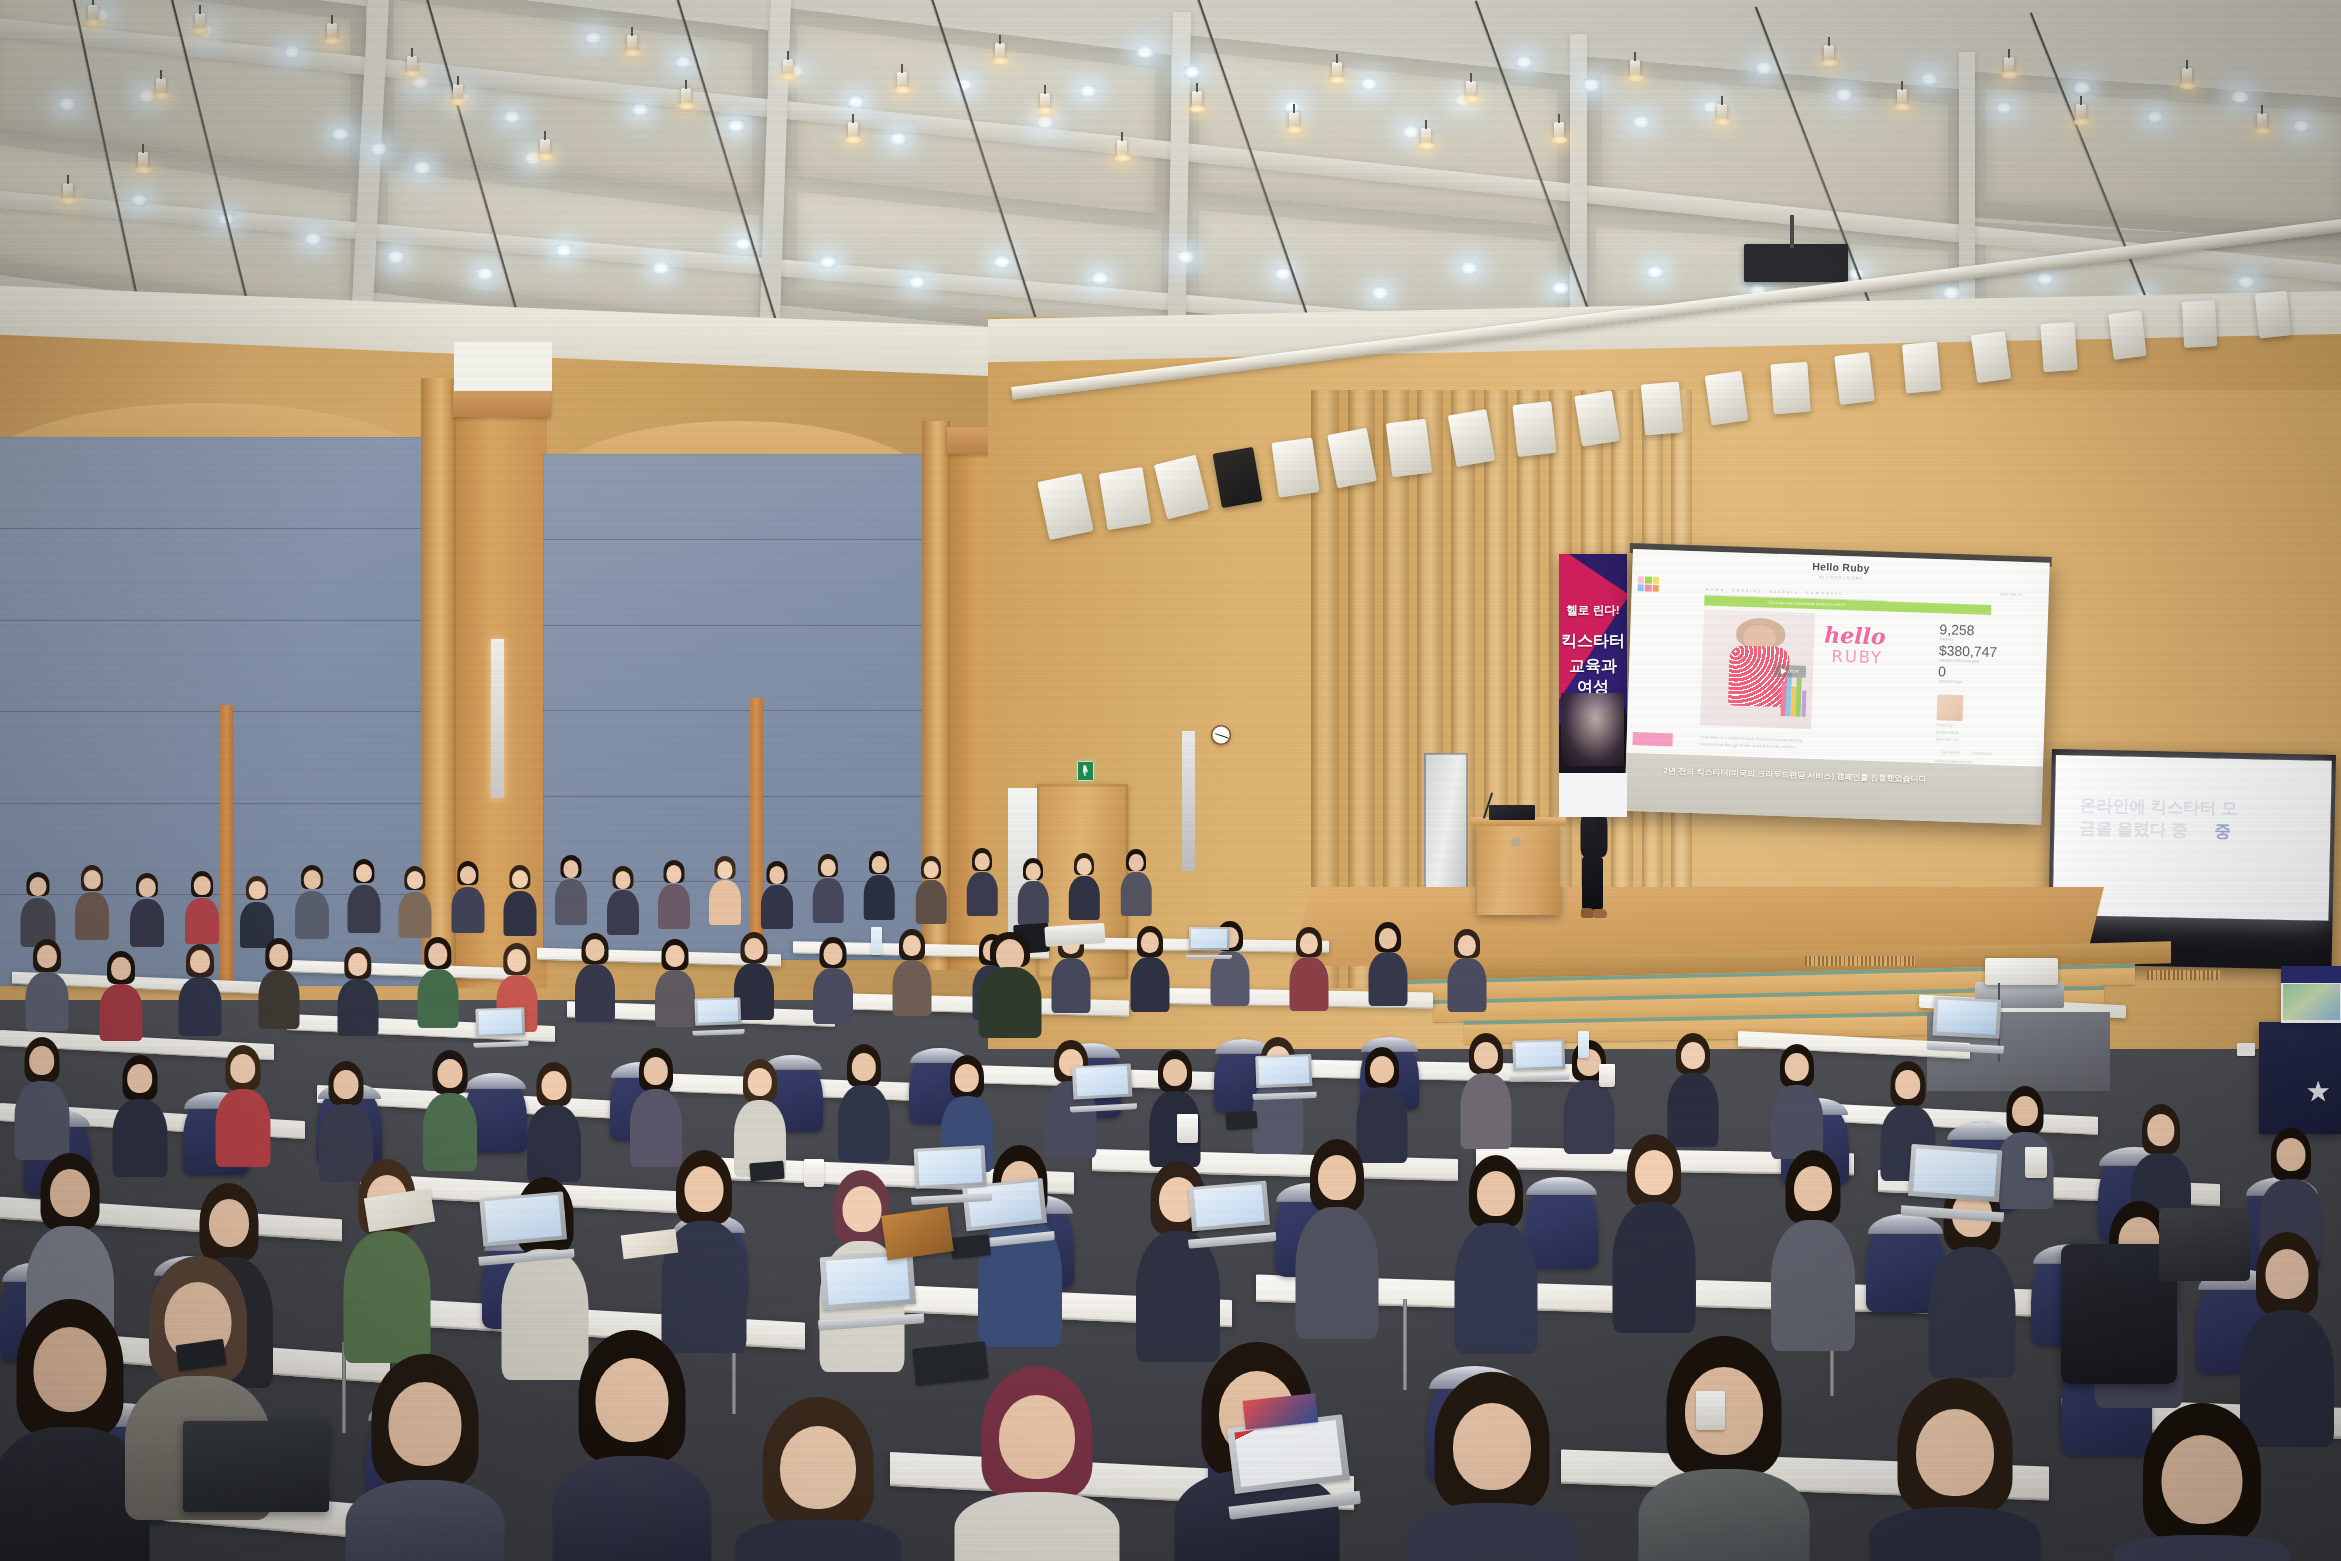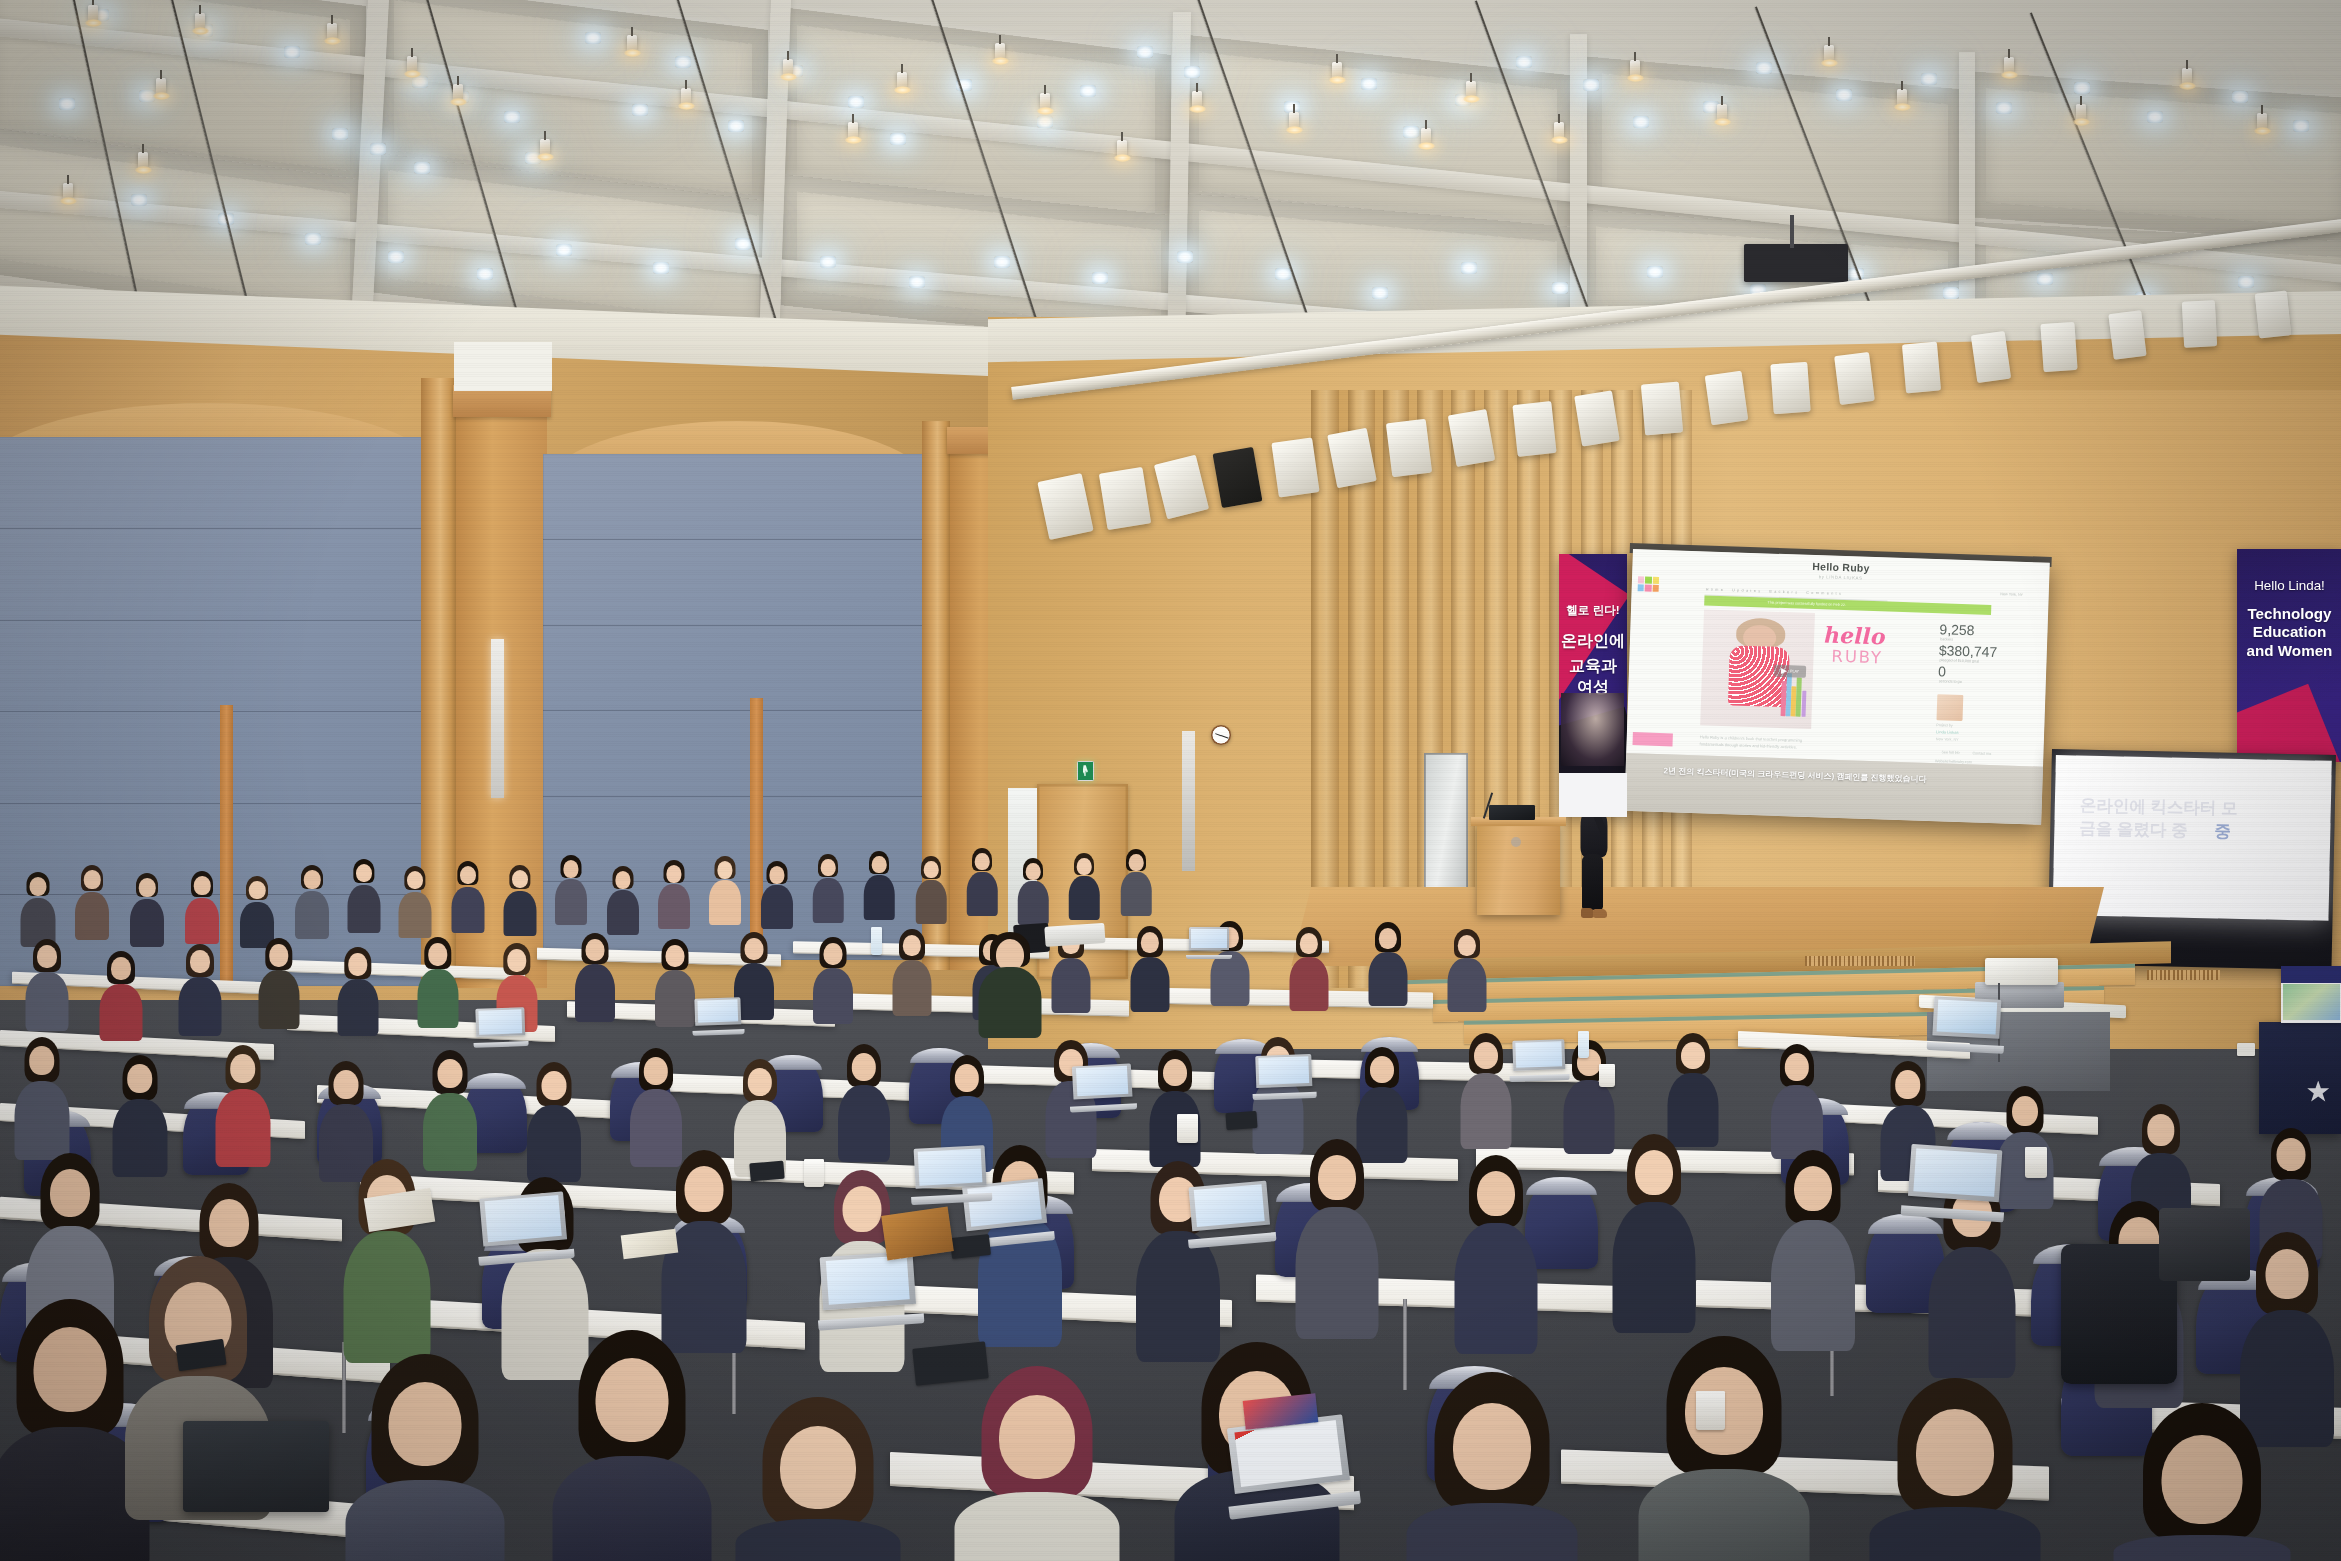--- a/index.html
+++ b/index.html
@@ -530,35 +530,28 @@
   <div style="position:absolute;left:1974px;top:333px;width:34px;height:48px;background:linear-gradient(160deg,#fdfcf6,#cdc9bd);transform:rotate(-8deg);box-shadow:0 2.4px 6.1px rgba(0,0,0,.3);border-radius:2.4px;"></div>
   <div style="position:absolute;left:2042px;top:323px;width:34px;height:48px;background:linear-gradient(160deg,#fdfcf6,#cdc9bd);transform:rotate(-4deg);box-shadow:0 2.4px 6.1px rgba(0,0,0,.3);border-radius:2.4px;"></div>
   <div style="position:absolute;left:2111px;top:312px;width:33px;height:46px;background:linear-gradient(160deg,#fdfcf6,#cdc9bd);transform:rotate(-7deg);box-shadow:0 2.4px 6.1px rgba(0,0,0,.3);border-radius:2.4px;"></div>
   <div style="position:absolute;left:2183px;top:301px;width:33px;height:46px;background:linear-gradient(160deg,#fdfcf6,#cdc9bd);transform:rotate(-3deg);box-shadow:0 2.4px 6.1px rgba(0,0,0,.3);border-radius:2.4px;"></div>
   <div style="position:absolute;left:2257px;top:292px;width:32px;height:45px;background:linear-gradient(160deg,#fdfcf6,#cdc9bd);transform:rotate(-6deg);box-shadow:0 2.4px 6.1px rgba(0,0,0,.3);border-radius:2.4px;"></div>
 
   <div class="banner banner-l" style="left:1559px;top:554px;width:68px;height:263px;">
     <div class="magenta"></div>
     <div class="dark"></div>
     <div class="btxt" style="margin-top:49px;font-size:11.6px;font-weight:600;">헬로 린다!</div>
-    <div class="btxt" style="margin-top:13.4px;font-size:16px;font-weight:800;">온라인에</div>
+    <div class="btxt" style="margin-top:13.4px;font-size:16px;font-weight:800;">킥스타터</div>
     <div class="btxt" style="margin-top:3.7px;font-size:16px;font-weight:800;">교육과 여성</div>
 
     <div style="position:absolute;left:2.4px;bottom:51px;width:63px;height:73px;z-index:4;
                 background:radial-gradient(ellipse at 55% 35%, rgba(215,195,185,.85) 0%, rgba(60,45,60,.9) 62%, rgba(25,20,30,1) 100%);"></div>
     <div style="position:absolute;left:0;right:0;bottom:0;height:44px;z-index:5;background:#f4f4f6;"></div>
   </div>
 
-  <div class="banner banner-r" style="left:2237px;top:549px;width:105px;height:213px;">
-    <div class="magenta2"></div>
-    <div class="btxt" style="margin-top:29px;font-size:13.4px;font-weight:500;">Hello Linda!</div>
-    <div class="btxt" style="margin-top:12.2px;font-size:15.2px;font-weight:800;">Technology</div>
-    <div class="btxt" style="margin-top:1.2px;font-size:15.2px;font-weight:800;">Education</div>
-    <div class="btxt" style="margin-top:1.2px;font-size:15.2px;font-weight:800;">and Women</div>
-  </div>
 
   <div class="screen-frame" style="left:1630px;top:543px;width:422px;height:9.8px;transform:rotate(1.9deg);transform-origin:left top;"></div>
   <div class="screen-main" style="left:1633px;top:549px;width:417px;height:262px;transform:rotate(1.9deg);transform-origin:left top;">
 
     <div class="slide">
       <div class="kick-title" style="top:5.5px;font-size:10.4px;">Hello Ruby</div>
       <div class="kick-sub" style="top:19px;font-size:4.3px;letter-spacing:0.6px;">by LINDA LIUKAS</div>
 
       <div class="kick-logo" style="left:6.1px;top:27px;width:21px;height:14.6px;">
         <span style="background:#f8c6d8"></span>

